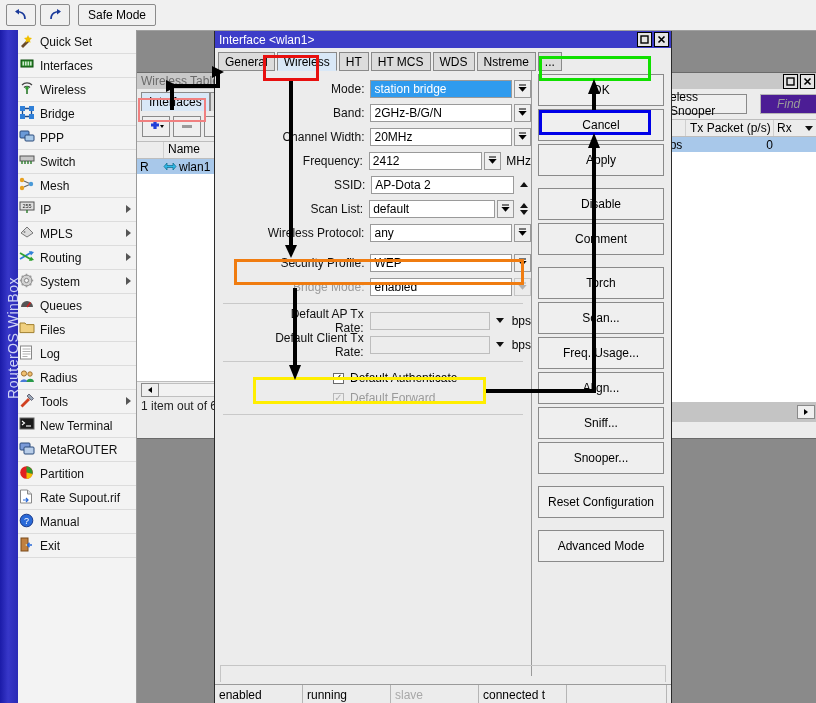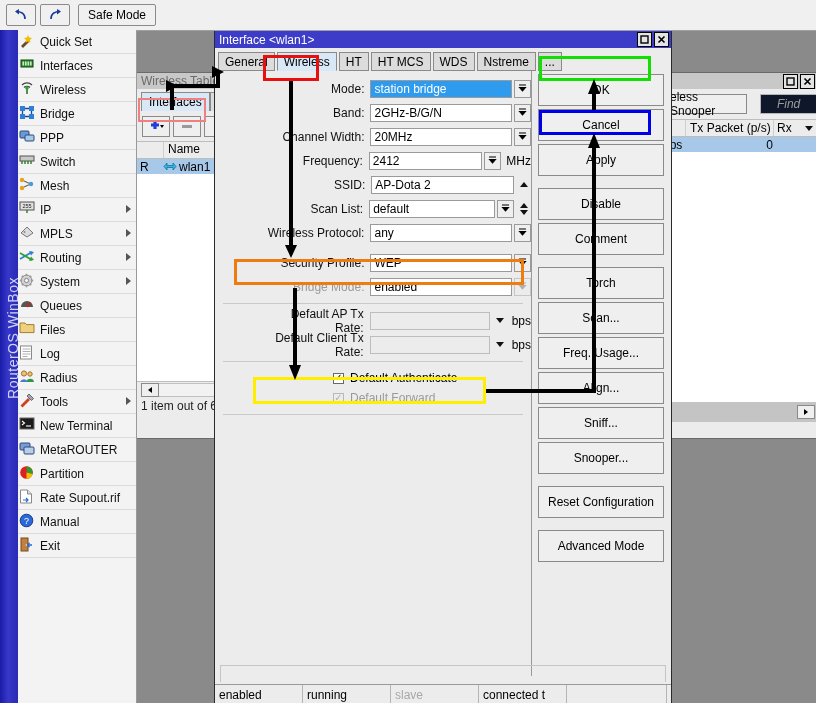--- a/index.html
+++ b/index.html
@@ -73,21 +73,21 @@
           display:flex;align-items:center;justify-content:center;box-sizing:border-box;}
   .navtrack{flex:1;height:14px;border:1px solid #c0c0c0;border-left:none;background:#f2f2f2;box-sizing:border-box;}
   #wt-status{height:16px;font-size:12px;padding-left:4px;display:flex;align-items:center;color:#222;}
 
   
   #rwin{left:660px;top:72px;width:156px;height:365px;background:#ececec;border:1px solid #6a6a6a;}
   #rwin-title{height:16px;background:#c8c8c8;display:flex;align-items:center;justify-content:flex-end;padding-right:2px;gap:2px;}
   #rwin-tools{height:30px;display:flex;align-items:center;gap:13px;padding-left:2px;}
   #snooper-btn{height:20px;border:1px solid #8a8a8a;background:#efefef;display:flex;align-items:center;
                padding:0 6px;font-size:12px;box-sizing:border-box;}
-  #find-box{width:62px;height:20px;border:1px solid #b5b5b5;background:#0f172a;color:#9a9a9a;
+  #find-box{width:62px;height:20px;border:1px solid #b5b5b5;background:#4c1d95;color:#9a9a9a;
             display:flex;align-items:center;justify-content:center;font-size:12px;font-style:italic;box-sizing:border-box;}
   #rwin-head{height:16px;background:#ececec;border-top:1px solid #bdbdbd;border-bottom:1px solid #bdbdbd;
              display:flex;align-items:center;font-size:12px;}
   #rwin-head .h1{width:24px;border-right:1px solid #cfcfcf;height:100%;}
   #rwin-head .h2{flex:1;border-right:1px solid #cfcfcf;height:100%;display:flex;align-items:center;padding-left:4px;}
   #rwin-head .h3{width:24px;height:100%;display:flex;align-items:center;padding-left:3px;}
   #rwin-head .h4{width:16px;display:flex;align-items:center;justify-content:center;}
   .rrow{height:15px;background:#a8c8ea;display:flex;align-items:center;font-size:12px;}
   .rrow .r1{width:24px;padding-left:2px;box-sizing:border-box;}
   .rrow .r2{flex:1;text-align:right;padding-right:4px;}

